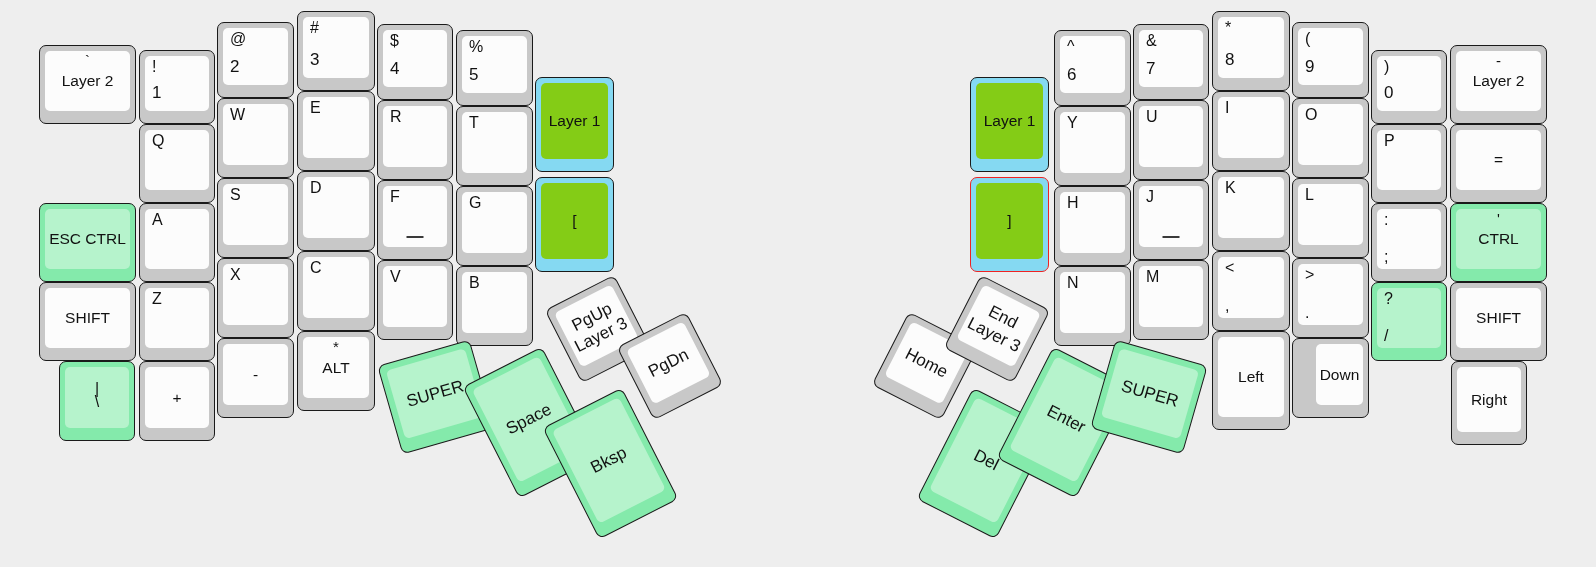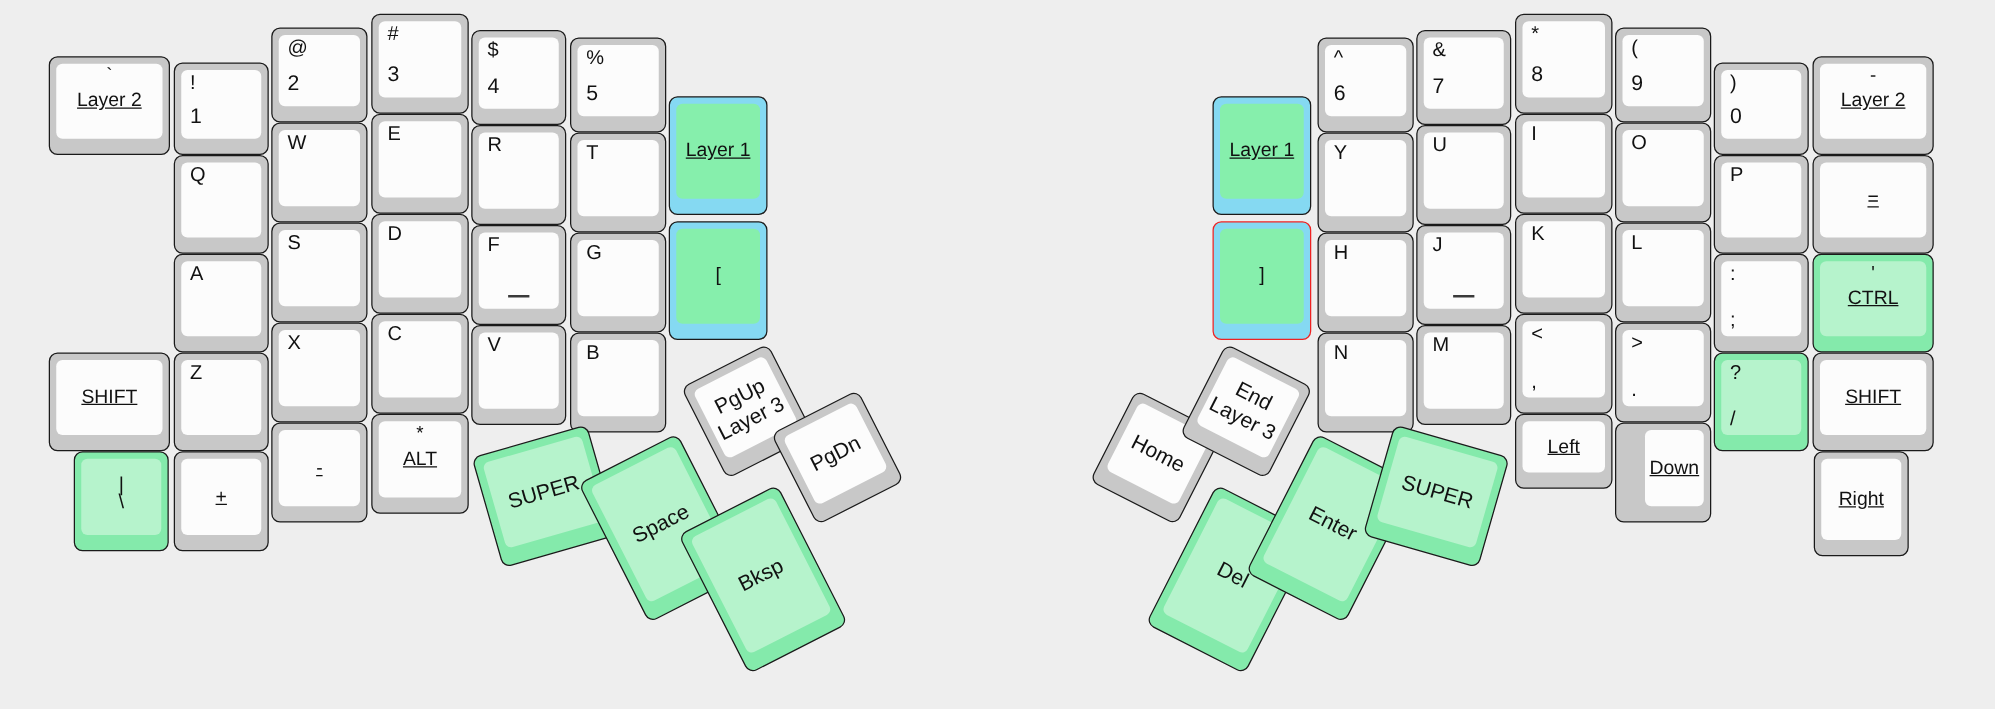--- a/index.html
+++ b/index.html
@@ -70,21 +70,20 @@
     font-size: 15px;
     color: #111;
     line-height: 1;
   }
   
   .cc {
     text-align: center;
     font-size: 15.5px;
     color: #111;
     line-height: 1.25;
-    text-decoration: underline;
   }
   
   .cu {
     position: absolute;
     top: 10px;
     left: 0; right: 0;
     text-align: center;
     font-size: 16px;
     color: #111;
     line-height: 1;
@@ -107,21 +106,21 @@
     width: 17px;
     height: 1.6px;
     background: #3a3a3a;
   }
 
   
   .key.green { background: #84eaab; }
   .key.green > .cap { background: #b6f3cc; }
 
   .key.blue { background: #85d9f2; }
-  .key.blue > .cap { background: #86efac; }
+  .key.blue > .cap { background: #84cc16; }
 
   .key.sel { border-color: #ef2222; }
 
   
   .key.thumb { padding: 6px 6px 13px 6px; }
 
   .tlabel {
     font-size: 17px;
     color: #111;
     text-align: center;
@@ -199,20 +198,26 @@
     <div class="key" style="left: 456px; top: 106px; width: 77px; height: 80px;">
       <div class="cap">
         <div class="tl">T</div>
       </div>
     </div>
     <div class="key blue" style="left: 535px; top: 177px; width: 79px; height: 95px;">
       <div class="cap">
         <div class="cc">[</div>
       </div>
     </div>
+    <div class="key green" style="left: 39px; top: 203px; width: 97px; height: 79px;">
+      <div class="cap">
+        <div class="cc">ESC
+CTRL</div>
+      </div>
+    </div>
     <div class="key" style="left: 139px; top: 203px; width: 76px; height: 79px;">
       <div class="cap">
         <div class="tl">A</div>
       </div>
     </div>
     <div class="key" style="left: 217px; top: 178px; width: 77px; height: 80px;">
       <div class="cap">
         <div class="tl">S</div>
       </div>
     </div>
@@ -445,21 +450,21 @@
       <div class="cap">
         <div class="tl">?</div>
         <div class="bl">/</div>
       </div>
     </div>
     <div class="key" style="left: 1450px; top: 282px; width: 97px; height: 79px;">
       <div class="cap">
         <div class="cc">SHIFT</div>
       </div>
     </div>
-    <div class="key" style="left: 1212px; top: 331px; width: 78px; height: 60px;">
+    <div class="key" style="left: 1212px; top: 331px; width: 78px; height: 99px;">
       <div class="cap">
         <div class="cc">Left</div>
       </div>
     </div>
     <div class="key" style="left: 1292px; top: 338px; width: 77px; height: 80px; padding-left: 23px;">
       <div class="cap">
         <div class="cc">Down</div>
       </div>
     </div>
     <div class="key" style="left: 1451px; top: 361px; width: 76px; height: 84px;">

